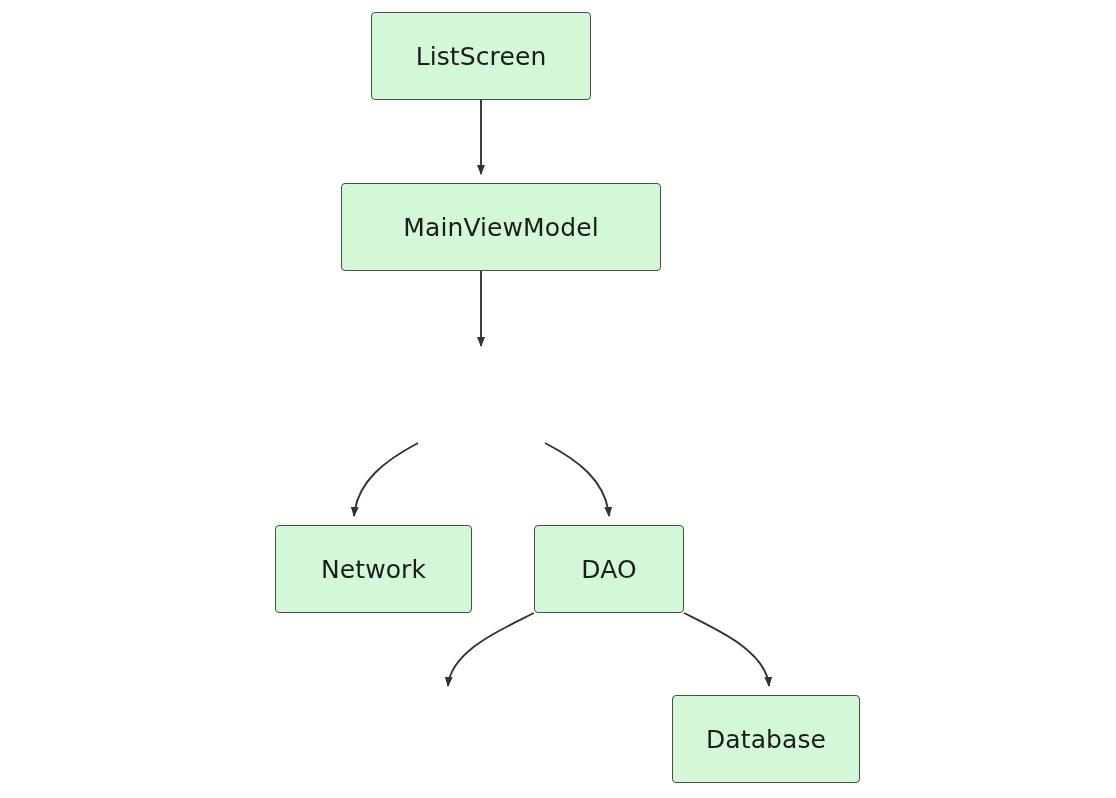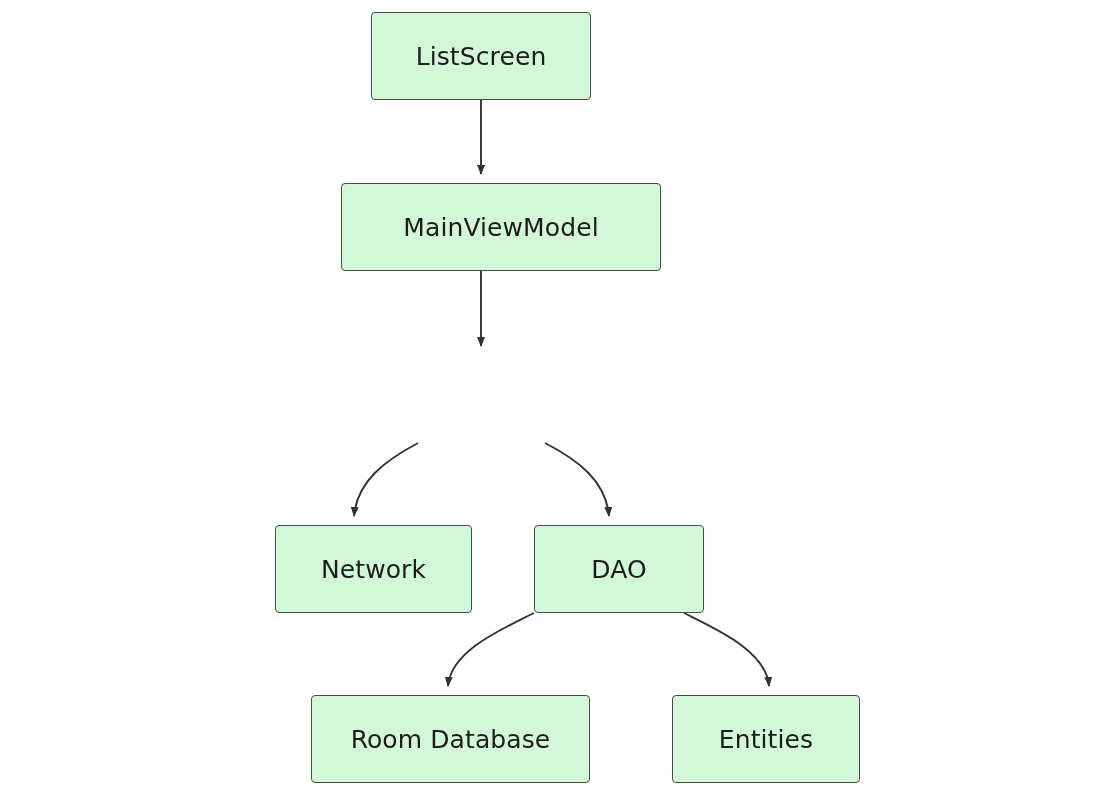--- a/index.html
+++ b/index.html
@@ -81,25 +81,22 @@
 
   <div class="node" style="left:341px; top:183px; width:320px; height:88px;">
     <span class="node-label">MainViewModel</span>
   </div>
 
 
   <div class="node" style="left:255px; top:525px; width:197px; height:88px;margin-left:20px;">
     <span class="node-label">Network</span>
   </div>
 
-  <div class="node" style="left:534px; top:525px; width:170px; height:88px;">
+  <div class="node" style="left:534px; top:525px; width:150px; height:88px;">
     <span class="node-label">DAO</span>
   </div>
 
-  <div class="node" style="left:311px; top:695px; width:279px; height:88px;">
-    <span class="node-label">Room Database</span>
-  </div>
 
   <div class="node" style="left:672px; top:695px; width:188px; height:88px;">
-    <span class="node-label">Entities</span>
+    <span class="node-label">Database</span>
   </div>
 
 </div>
 
 </body></html>

